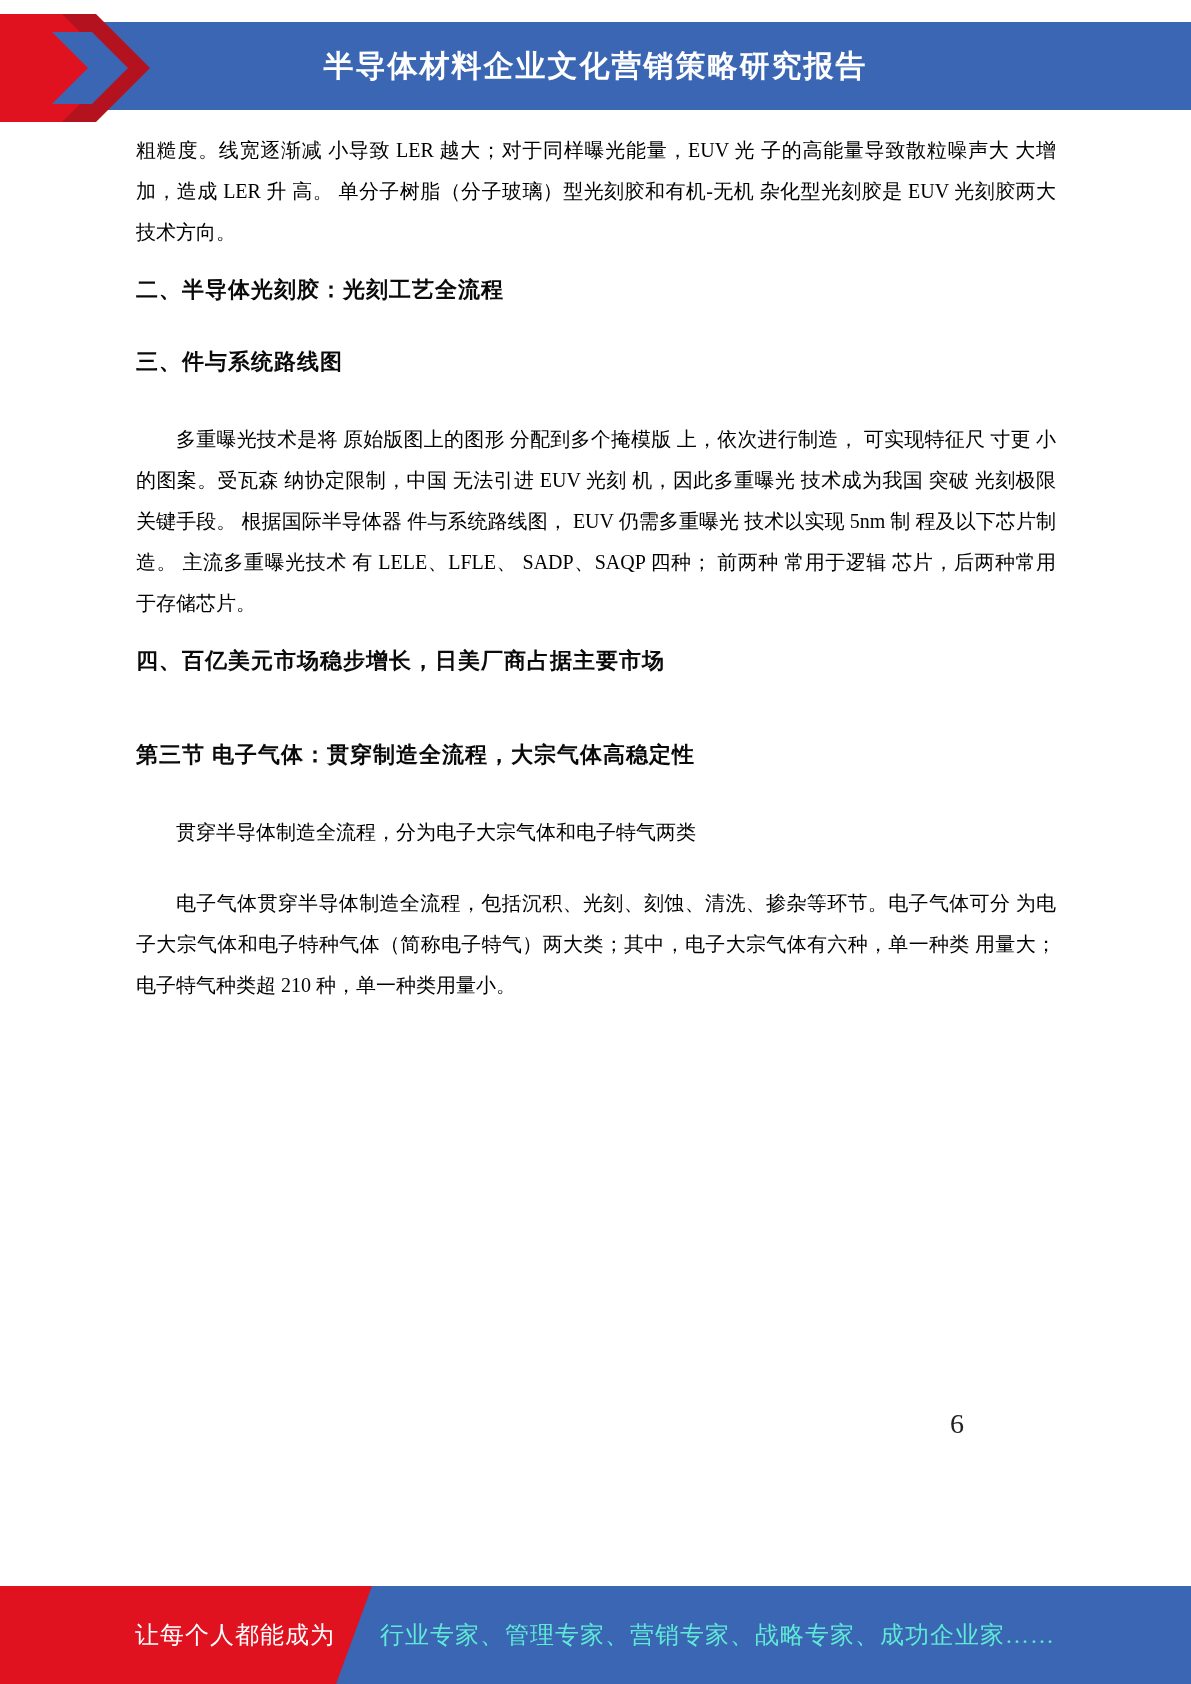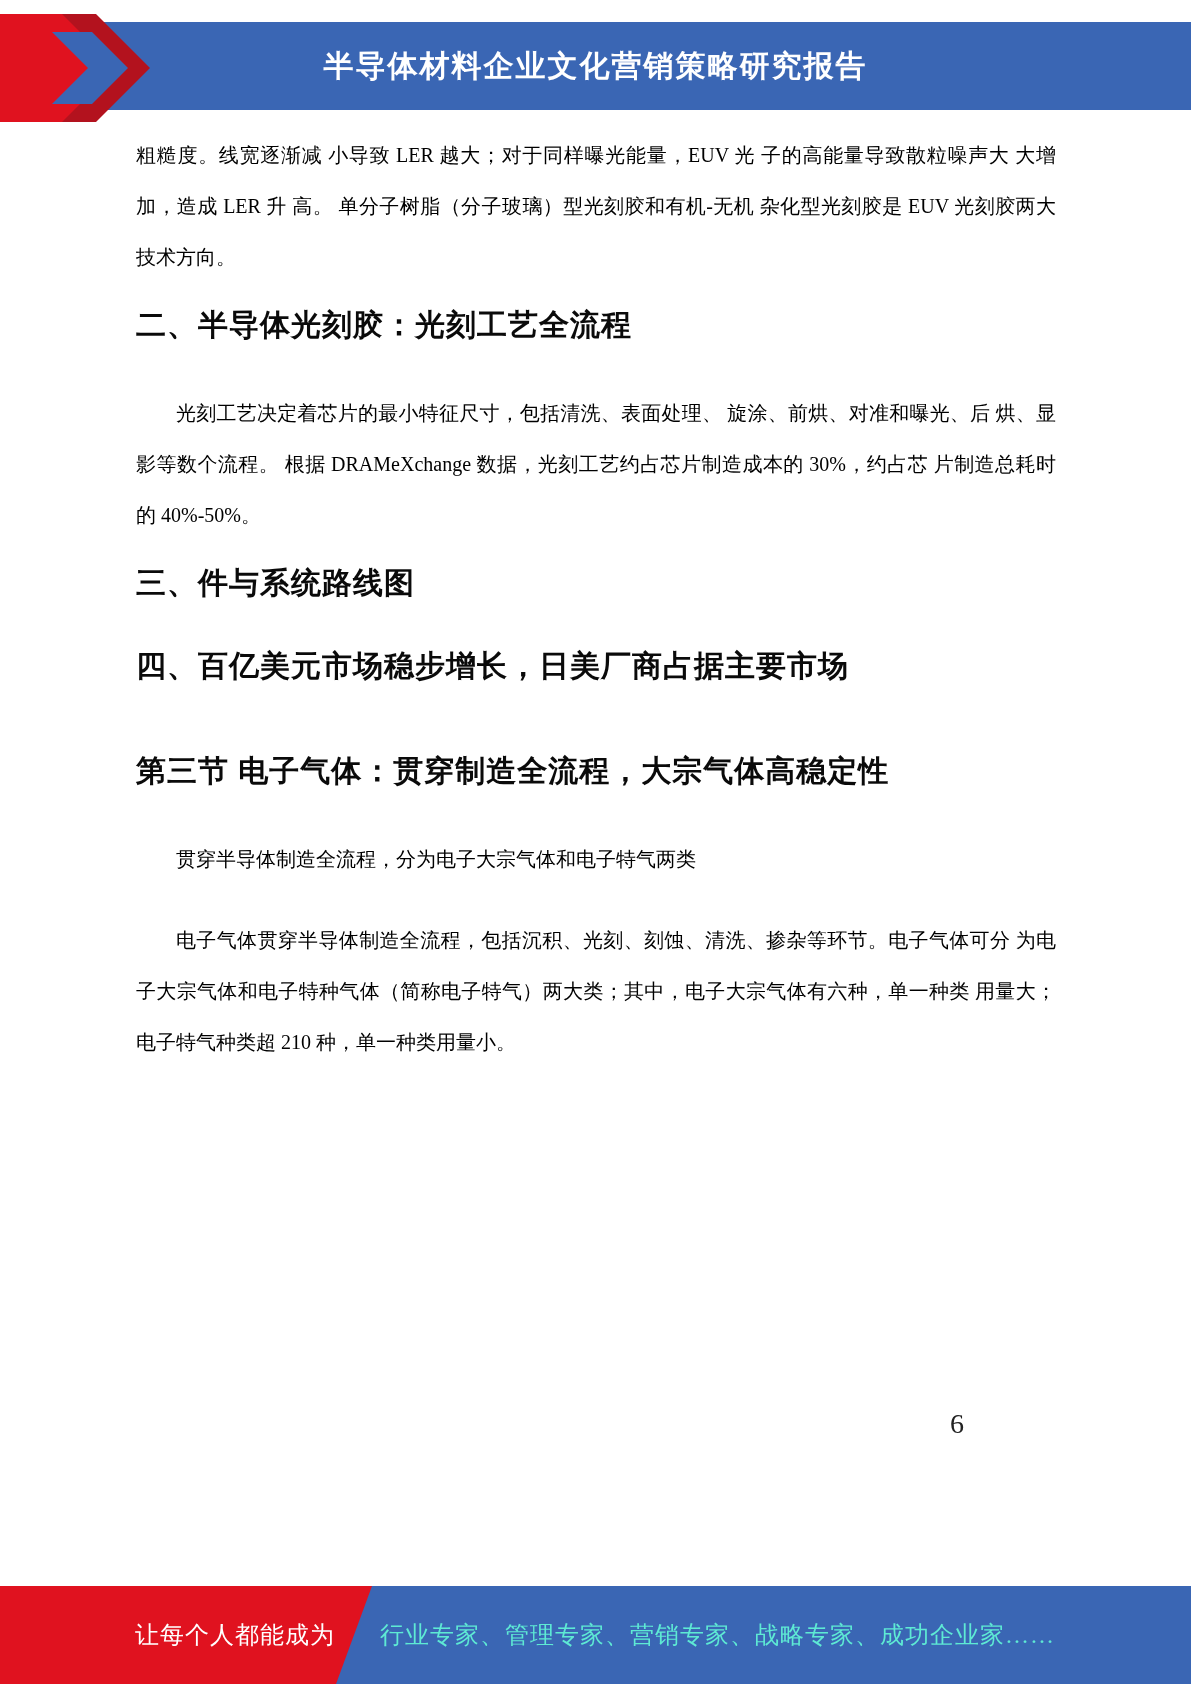--- a/index.html
+++ b/index.html
@@ -27,31 +27,31 @@
   }
   .ribbon { position: absolute; top: 0; left: 0; }
 
   
   .content {
     position: absolute; top: 106px; left: 136px; width: 920px;
   }
   .body-para {
     margin: 0;
     font-size: 20px;
-    line-height: 51px;
+    line-height: 41px;
     text-align: justify;
     color: #000;
   }
   .indent { text-indent: 2em; }
   .first-para { margin-top: 24px; }
   .sec-heading {
     margin: 22px 0 42px 0;
     font-family: "Liberation Sans", "DejaVu Sans", sans-serif;
     font-weight: 700;
-    font-size: 30px;
+    font-size: 22px;
     color: #0a0a0a;
     letter-spacing: 1px;
   }
   .chapter-heading { margin-top: 64px; }
   .lead-para { margin-bottom: 30px; }
 
   .page-number {
     position: absolute; top: 1408px; left: 950px;
     font-size: 28px; color: #222;
     font-family: "Liberation Serif", "DejaVu Serif", serif;
@@ -91,23 +91,23 @@
       <polygon points="0,0 96,0 150,54 96,108 0,108" style="fill:var(--accent-red-dark,#b3121e)"></polygon>
       <polygon points="0,0 62,0 116,54 62,108 0,108" style="fill:var(--accent-red,#e0121f)"></polygon>
       <polygon points="52,18 92,18 128,54 92,90 52,90 88,54" style="fill:var(--header-blue,#3a66b4)"></polygon>
     </svg>
   </header>
 
   <main class="content">
     <p class="body-para first-para">粗糙度。线宽逐渐减 小导致 LER 越大；对于同样曝光能量，EUV 光 子的高能量导致散粒噪声大 大增加，造成 LER 升 高。 单分子树脂（分子玻璃）型光刻胶和有机-无机 杂化型光刻胶是 EUV 光刻胶两大技术方向。</p>
 
     <h2 class="sec-heading">二、半导体光刻胶：光刻工艺全流程</h2>
-    <p class="body-para indent">光刻工艺决定着芯片的最小特征尺寸，包括清洗、表面处理、 旋涂、前烘、对准和曝光、后 烘、显影等数个流程。 根据 DRAMeXchange 数据，光刻工艺约占芯片制造成本的 30%，约占芯 片制造总耗时的 40%-50%。</p>
 
     <h2 class="sec-heading">三、件与系统路线图</h2>
+    <p class="body-para indent">多重曝光技术是将 原始版图上的图形 分配到多个掩模版 上，依次进行制造， 可实现特征尺 寸更 小的图案。受瓦森 纳协定限制，中国 无法引进 EUV 光刻 机，因此多重曝光 技术成为我国 突破 光刻极限关键手段。 根据国际半导体器 件与系统路线图， EUV 仍需多重曝光 技术以实现 5nm 制 程及以下芯片制造。 主流多重曝光技术 有 LELE、LFLE、 SADP、SAQP 四种； 前两种 常用于逻辑 芯片，后两种常用 于存储芯片。</p>
 
     <h2 class="sec-heading">四、百亿美元市场稳步增长，日美厂商占据主要市场</h2>
 
     <h2 class="sec-heading chapter-heading">第三节 电子气体：贯穿制造全流程，大宗气体高稳定性</h2>
     <p class="body-para indent lead-para">贯穿半导体制造全流程，分为电子大宗气体和电子特气两类</p>
     <p class="body-para indent">电子气体贯穿半导体制造全流程，包括沉积、光刻、刻蚀、清洗、掺杂等环节。电子气体可分 为电子大宗气体和电子特种气体（简称电子特气）两大类；其中，电子大宗气体有六种，单一种类 用量大；电子特气种类超 210 种，单一种类用量小。</p>
   </main>
 
   <div class="page-number">6</div>
 

